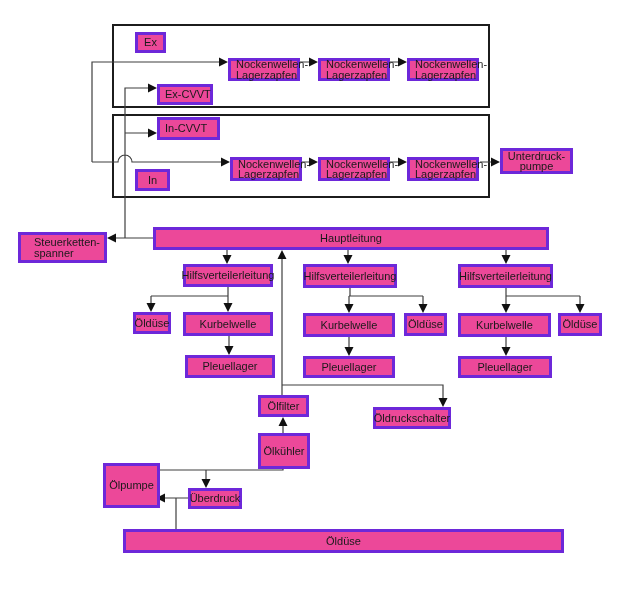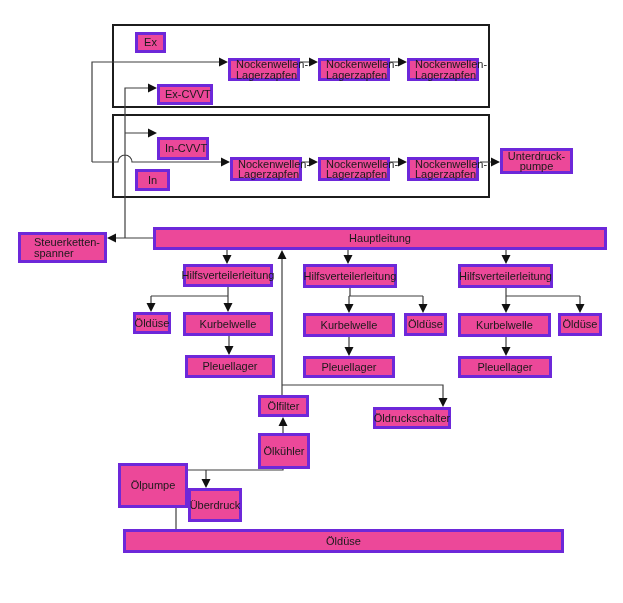--- a/index.html
+++ b/index.html
@@ -75,21 +75,21 @@
     <span>Lagerzapfen</span>
   </div>
   <div class="node l" style="left:407px;top:51px;width:72px;height:23px">
     <span>Nockenwellen-</span>
     <span>Lagerzapfen</span>
   </div>
   <div class="node l" style="left:157px;top:77px;width:56px;height:21px">
     <span>Ex-CVVT</span>
   </div>
 
-  <div class="node l" style="left:157px;top:130px;width:52px;height:23px">
+  <div class="node l" style="left:157px;top:110px;width:63px;height:23px">
     <span>In-CVVT</span>
   </div>
   <div class="node c" style="left:135px;top:169px;width:35px;height:22px">
     <span>In</span>
   </div>
   <div class="node l" style="left:230px;top:150px;width:72px;height:24px">
     <span>Nockenwellen-</span>
     <span>Lagerzapfen</span>
   </div>
   <div class="node l" style="left:318px;top:150px;width:72px;height:24px">
@@ -102,21 +102,21 @@
   </div>
   <div class="node c" style="left:500px;top:148px;width:73px;height:26px">
     <span>Unterdruck-</span>
     <span>pumpe</span>
   </div>
 
   <div class="node l pl13" style="left:18px;top:225px;width:89px;height:31px">
     <span>Steuerketten-</span>
     <span>spanner</span>
   </div>
-  <div class="node c" style="left:153px;top:227px;width:454px;height:23px">
+  <div class="node c" style="left:153px;top:227px;width:396px;height:23px">
     <span>Hauptleitung</span>
   </div>
 
   <div class="node c" style="left:183px;top:264px;width:90px;height:23px">
     <span>Hilfsverteilerleitung</span>
   </div>
   <div class="node c" style="left:303px;top:264px;width:94px;height:24px">
     <span>Hilfsverteilerleitung</span>
   </div>
   <div class="node c" style="left:458px;top:264px;width:95px;height:24px">
@@ -156,23 +156,23 @@
   <div class="node c" style="left:258px;top:395px;width:51px;height:22px">
     <span>Ölfilter</span>
   </div>
   <div class="node c" style="left:373px;top:407px;width:78px;height:22px">
     <span>Öldruckschalter</span>
   </div>
   <div class="node c" style="left:258px;top:433px;width:52px;height:36px">
     <span>Ölkühler</span>
   </div>
 
-  <div class="node c" style="left:118px;top:463px;width:70px;height:45px">
+  <div class="node c" style="left:103px;top:463px;width:57px;height:45px">
     <span>Ölpumpe</span>
   </div>
-  <div class="node c" style="left:188px;top:488px;width:54px;height:34px">
+  <div class="node c" style="left:188px;top:488px;width:54px;height:21px">
     <span>Überdruck</span>
   </div>
   <div class="node c" style="left:123px;top:529px;width:441px;height:24px">
     <span>Öldüse</span>
   </div>
 
 </div>
 
 </body></html>

